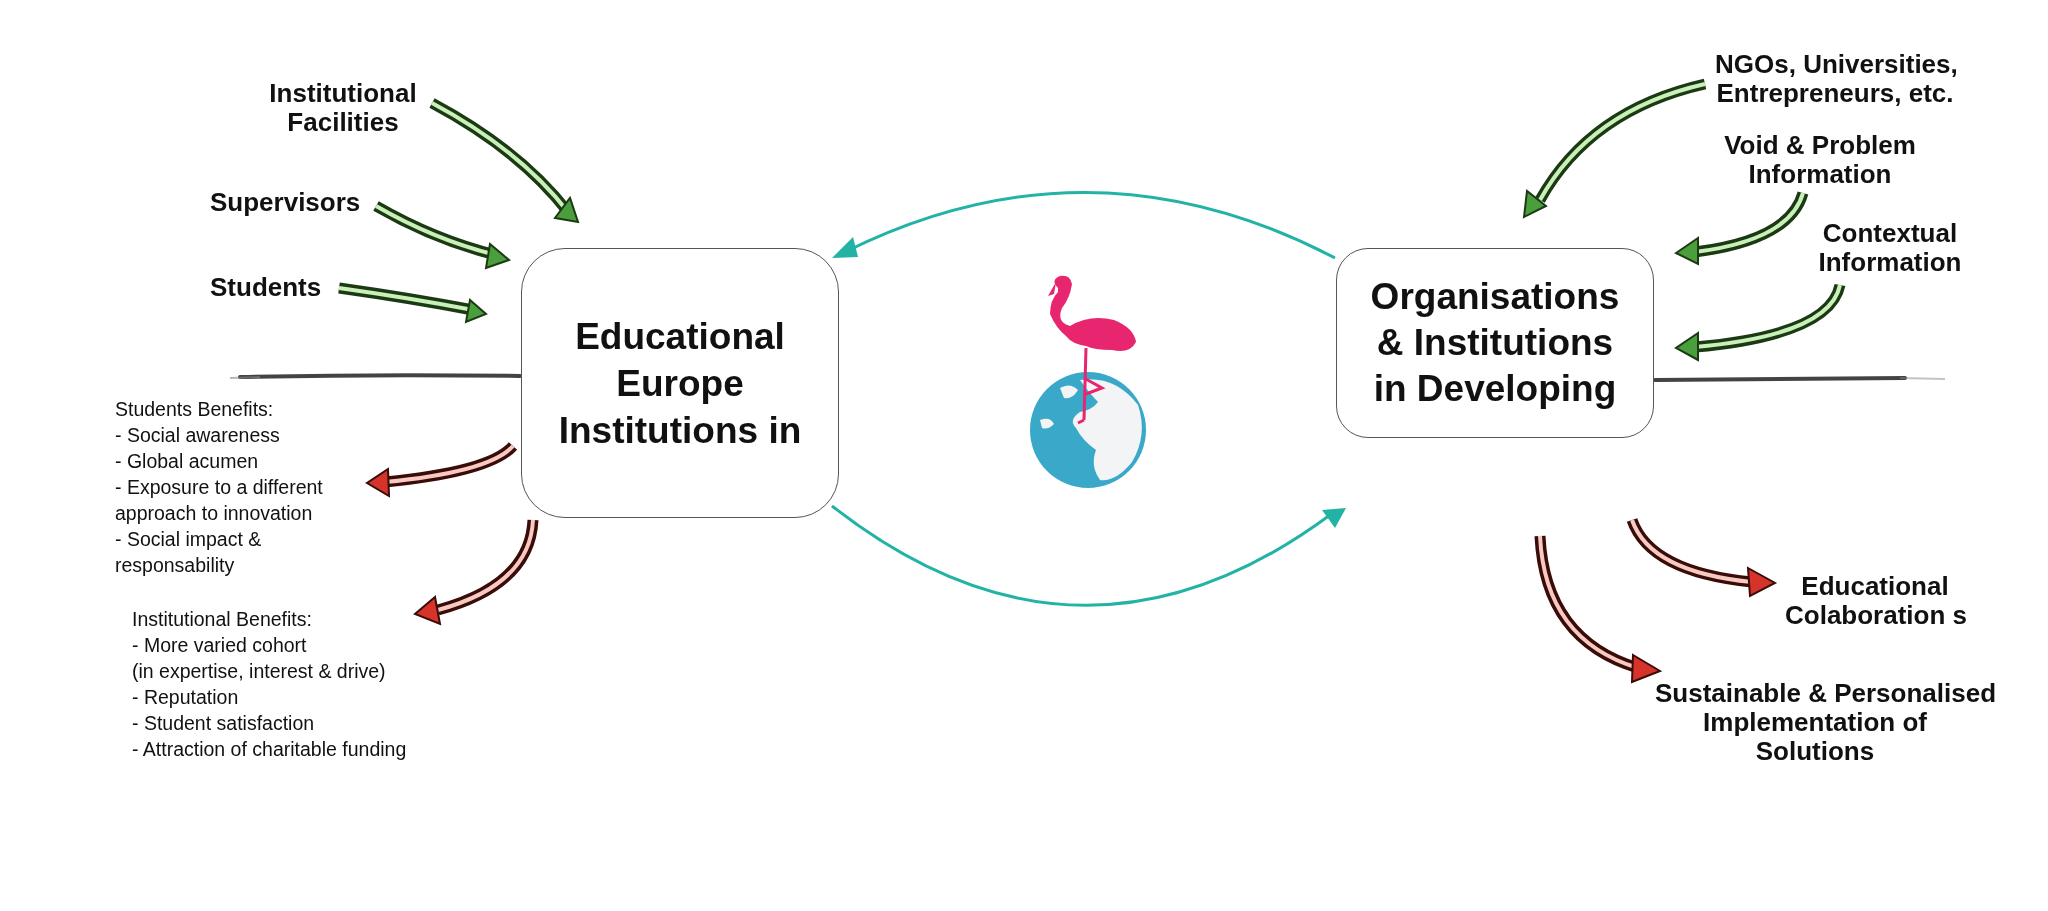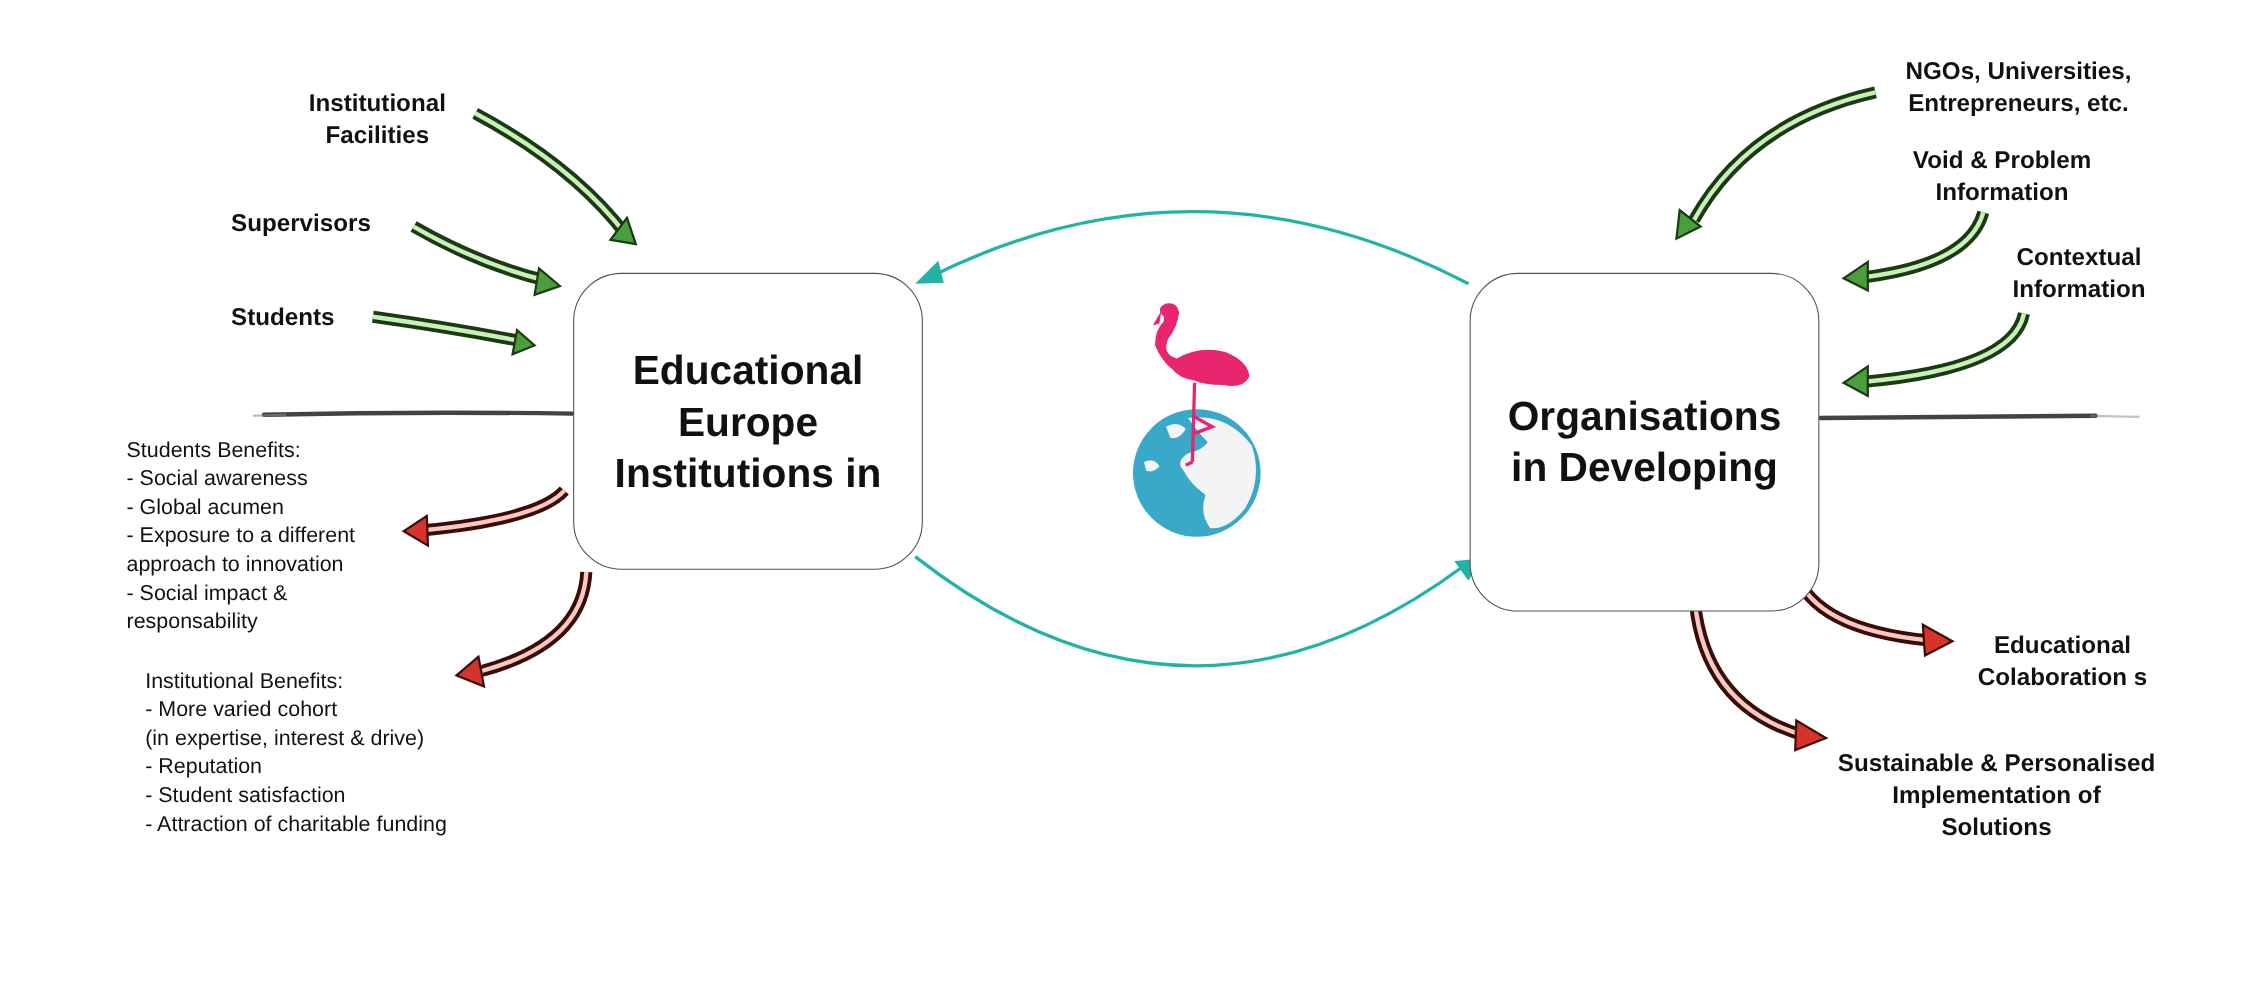--- a/index.html
+++ b/index.html
@@ -1,19 +1,19 @@
 <!DOCTYPE html>
 <html><head>
 <meta charset="utf-8">
 <style>
   html, body { margin:0; padding:0; background:#ffffff; }
   body { width:2048px; height:911px; position:relative; overflow:hidden;
          font-family:"Liberation Sans", sans-serif; color:#111; }
   #diagram-svg { position:absolute; left:0; top:0; width:2048px; height:911px; }
-  .label { position:absolute; font-weight:bold; font-size:22px; line-height:29px; text-align:center; color:#111; white-space:nowrap; }
+  .label { position:absolute; font-weight:bold; font-size:26px; line-height:29px; text-align:center; color:#111; white-space:nowrap; }
   .node-box { position:absolute; background:#fff; border:1.5px solid #555; border-radius:44px;
               display:flex; align-items:center; justify-content:center; box-sizing:border-box; }
   .node-title { font-weight:bold; text-align:center; color:#111; }
   .benefits { position:absolute; font-size:19.5px; line-height:26px; color:#111; white-space:nowrap; }
   .benefits .bh { font-weight:normal; }
   .logo { position:absolute; }
 </style>
 </head>
 <body>
 
@@ -141,23 +141,24 @@
 
     <path d="M38,18 Q30,10 40,6 Q50,4 52,14 Q50,28 42,38 Q36,52 50,56 Q70,44 94,50 Q114,58 116,72 Q110,84 92,80 Q74,80 66,76 Q52,74 46,66 Q36,58 30,44 Q30,30 38,22 Z" fill="#e8266f"></path>
     <path d="M36,12 L28,26 L34,24 Z" fill="#e8266f"></path>
 
     <path d="M66,78 L64,150" stroke="#e8266f" stroke-width="3" fill="none"></path>
     <path d="M64,108 L82,118 L66,124" stroke="#e8266f" stroke-width="3" fill="none"></path>
     <path d="M64,150 L58,153" stroke="#e8266f" stroke-width="3" fill="none"></path>
   </svg>
 </div>
 
-<div class="node-box" style="left:1336px; top:248px; width:318px; height:308px;">
+<div class="node-box" style="left:1336px; top:248px; width:318px; height:190px;border-radius:32px;">
   <div class="node-title" style="font-size:37px; line-height:46px;">
     <div>Organisations</div>
+    <div>&amp; Institutions</div>
     <div>in Developing</div>
   </div>
 </div>
 
 <div class="label" style="left:1715px; top:50px; width:240px;">
   <div>NGOs, Universities,</div>
   <div>Entrepreneurs, etc.</div>
 </div>
 <div class="label" style="left:1715px; top:131px; width:210px;">
   <div>Void &amp; Problem</div>

